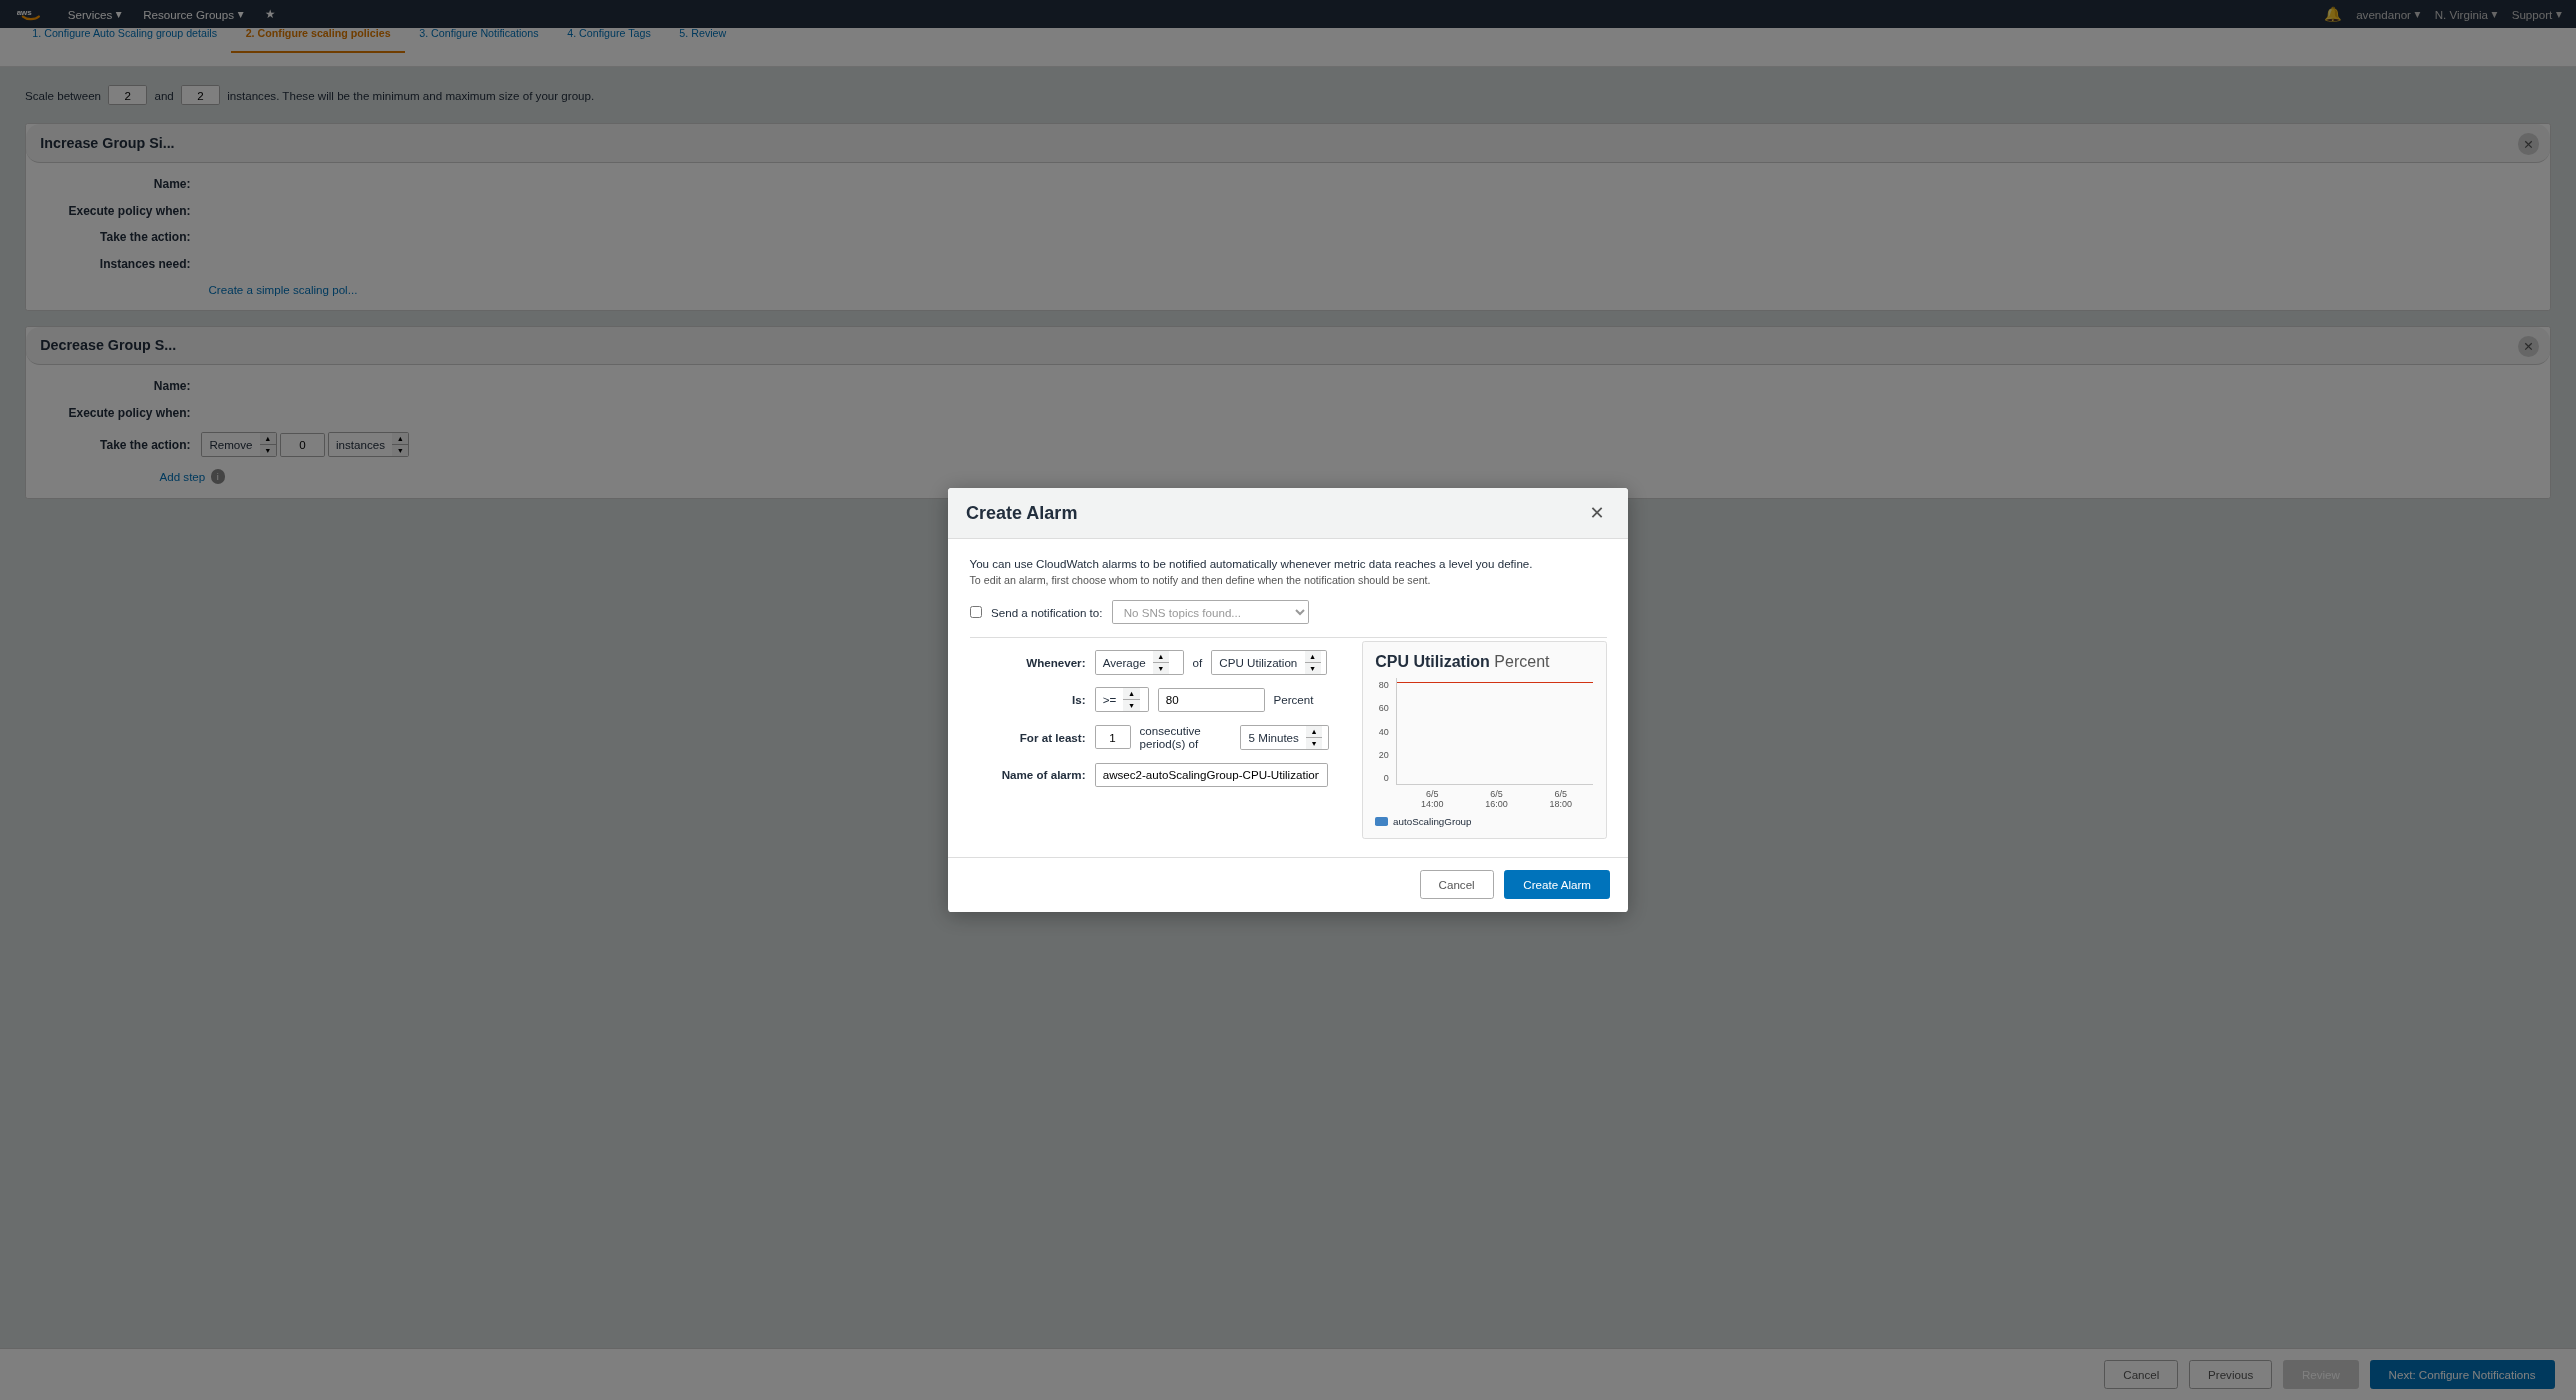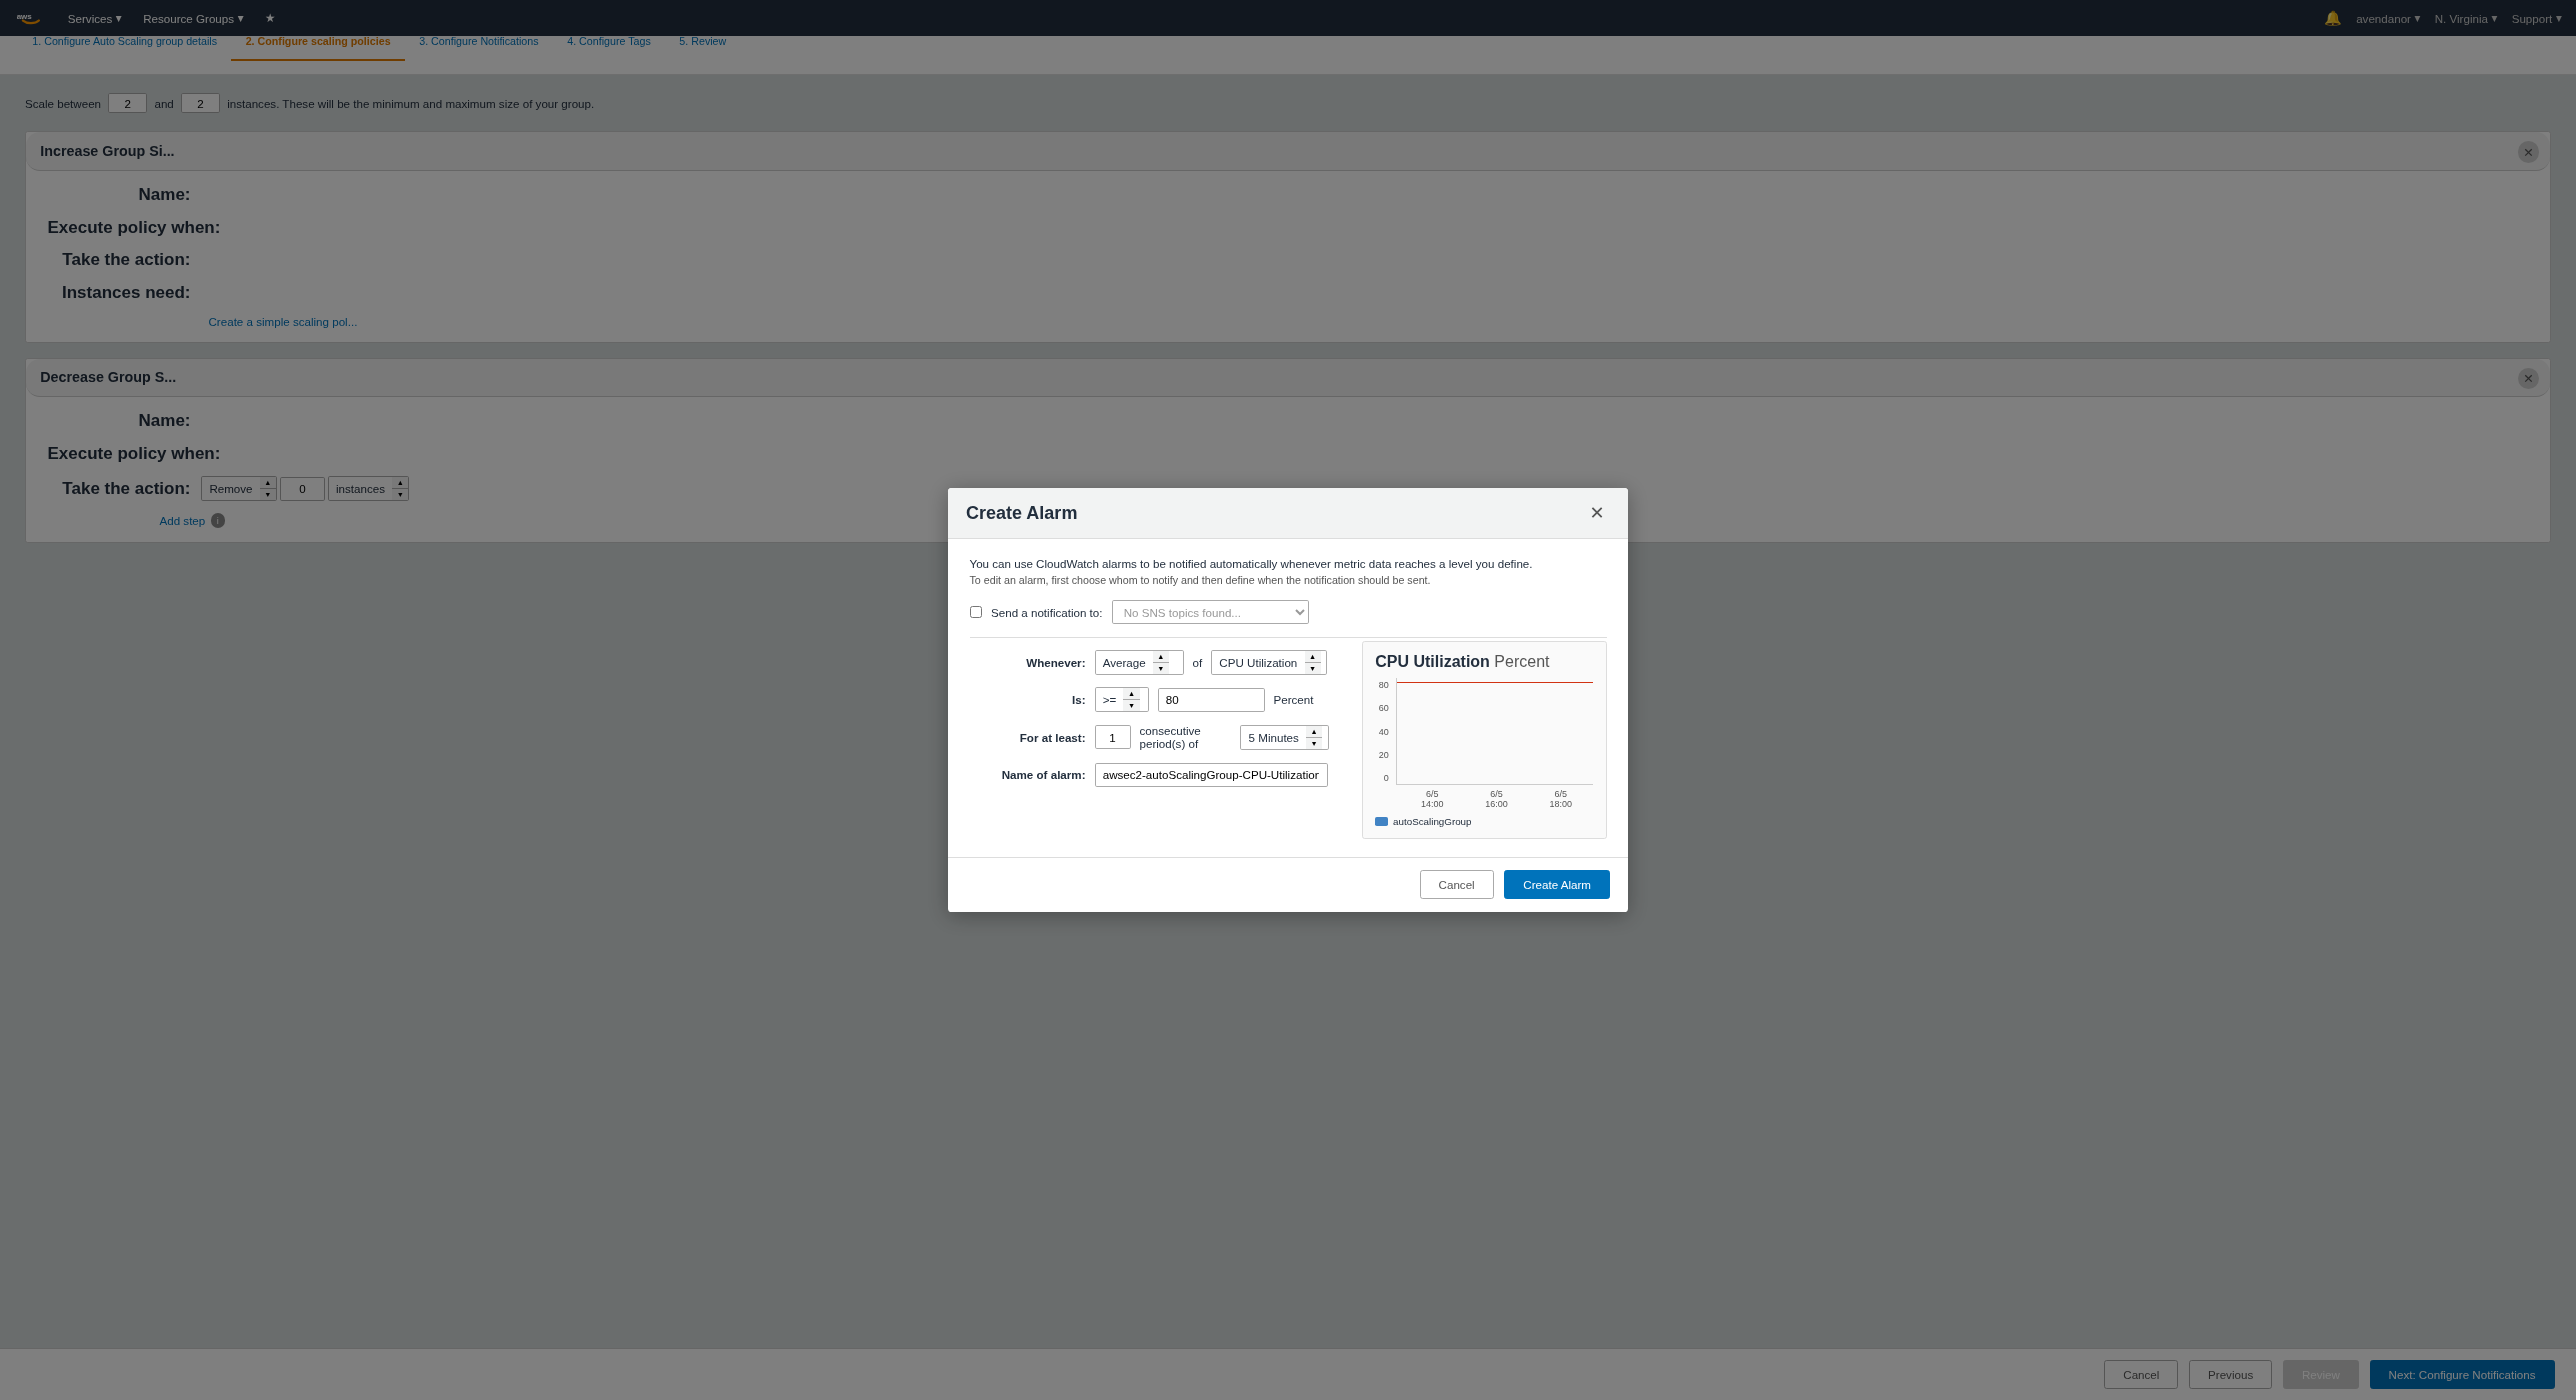--- a/index.html
+++ b/index.html
@@ -1,21 +1,21 @@
 <!DOCTYPE html>
 <html style="font-size:14.3px"><head>
   <meta charset="utf-8">
   <style>
     * { box-sizing: border-box; margin: 0; padding: 0; }
     body { font-family: -apple-system, BlinkMacSystemFont, 'Segoe UI', Arial, sans-serif; font-size: 12.5px; background: #d5dbdb; color: #232f3e; }
 
     
     .top-nav {
       background: #232f3e;
-      height: 36px;
+      height: 28px;
       display: flex;
       align-items: center;
       padding: 0 14.3px;
       gap: 21.5px;
     }
     .aws-logo {
       display: flex;
       align-items: center;
       gap: 3.6px;
     }
@@ -144,21 +144,21 @@
       padding: 14.3px 21.5px;
     }
     .form-row {
       display: flex;
       align-items: center;
       margin-bottom: 12.5px;
       gap: 10.7px;
     }
     .form-label {
       font-weight: 600;
-      font-size: 17px;
+      font-size: 12px;
       min-width: 143px;
       text-align: right;
     }
     .action-link {
       color: #0073bb;
       cursor: pointer;
       font-size: 11.6px;
       margin-left: 161px;
     }
     .remove-row {

